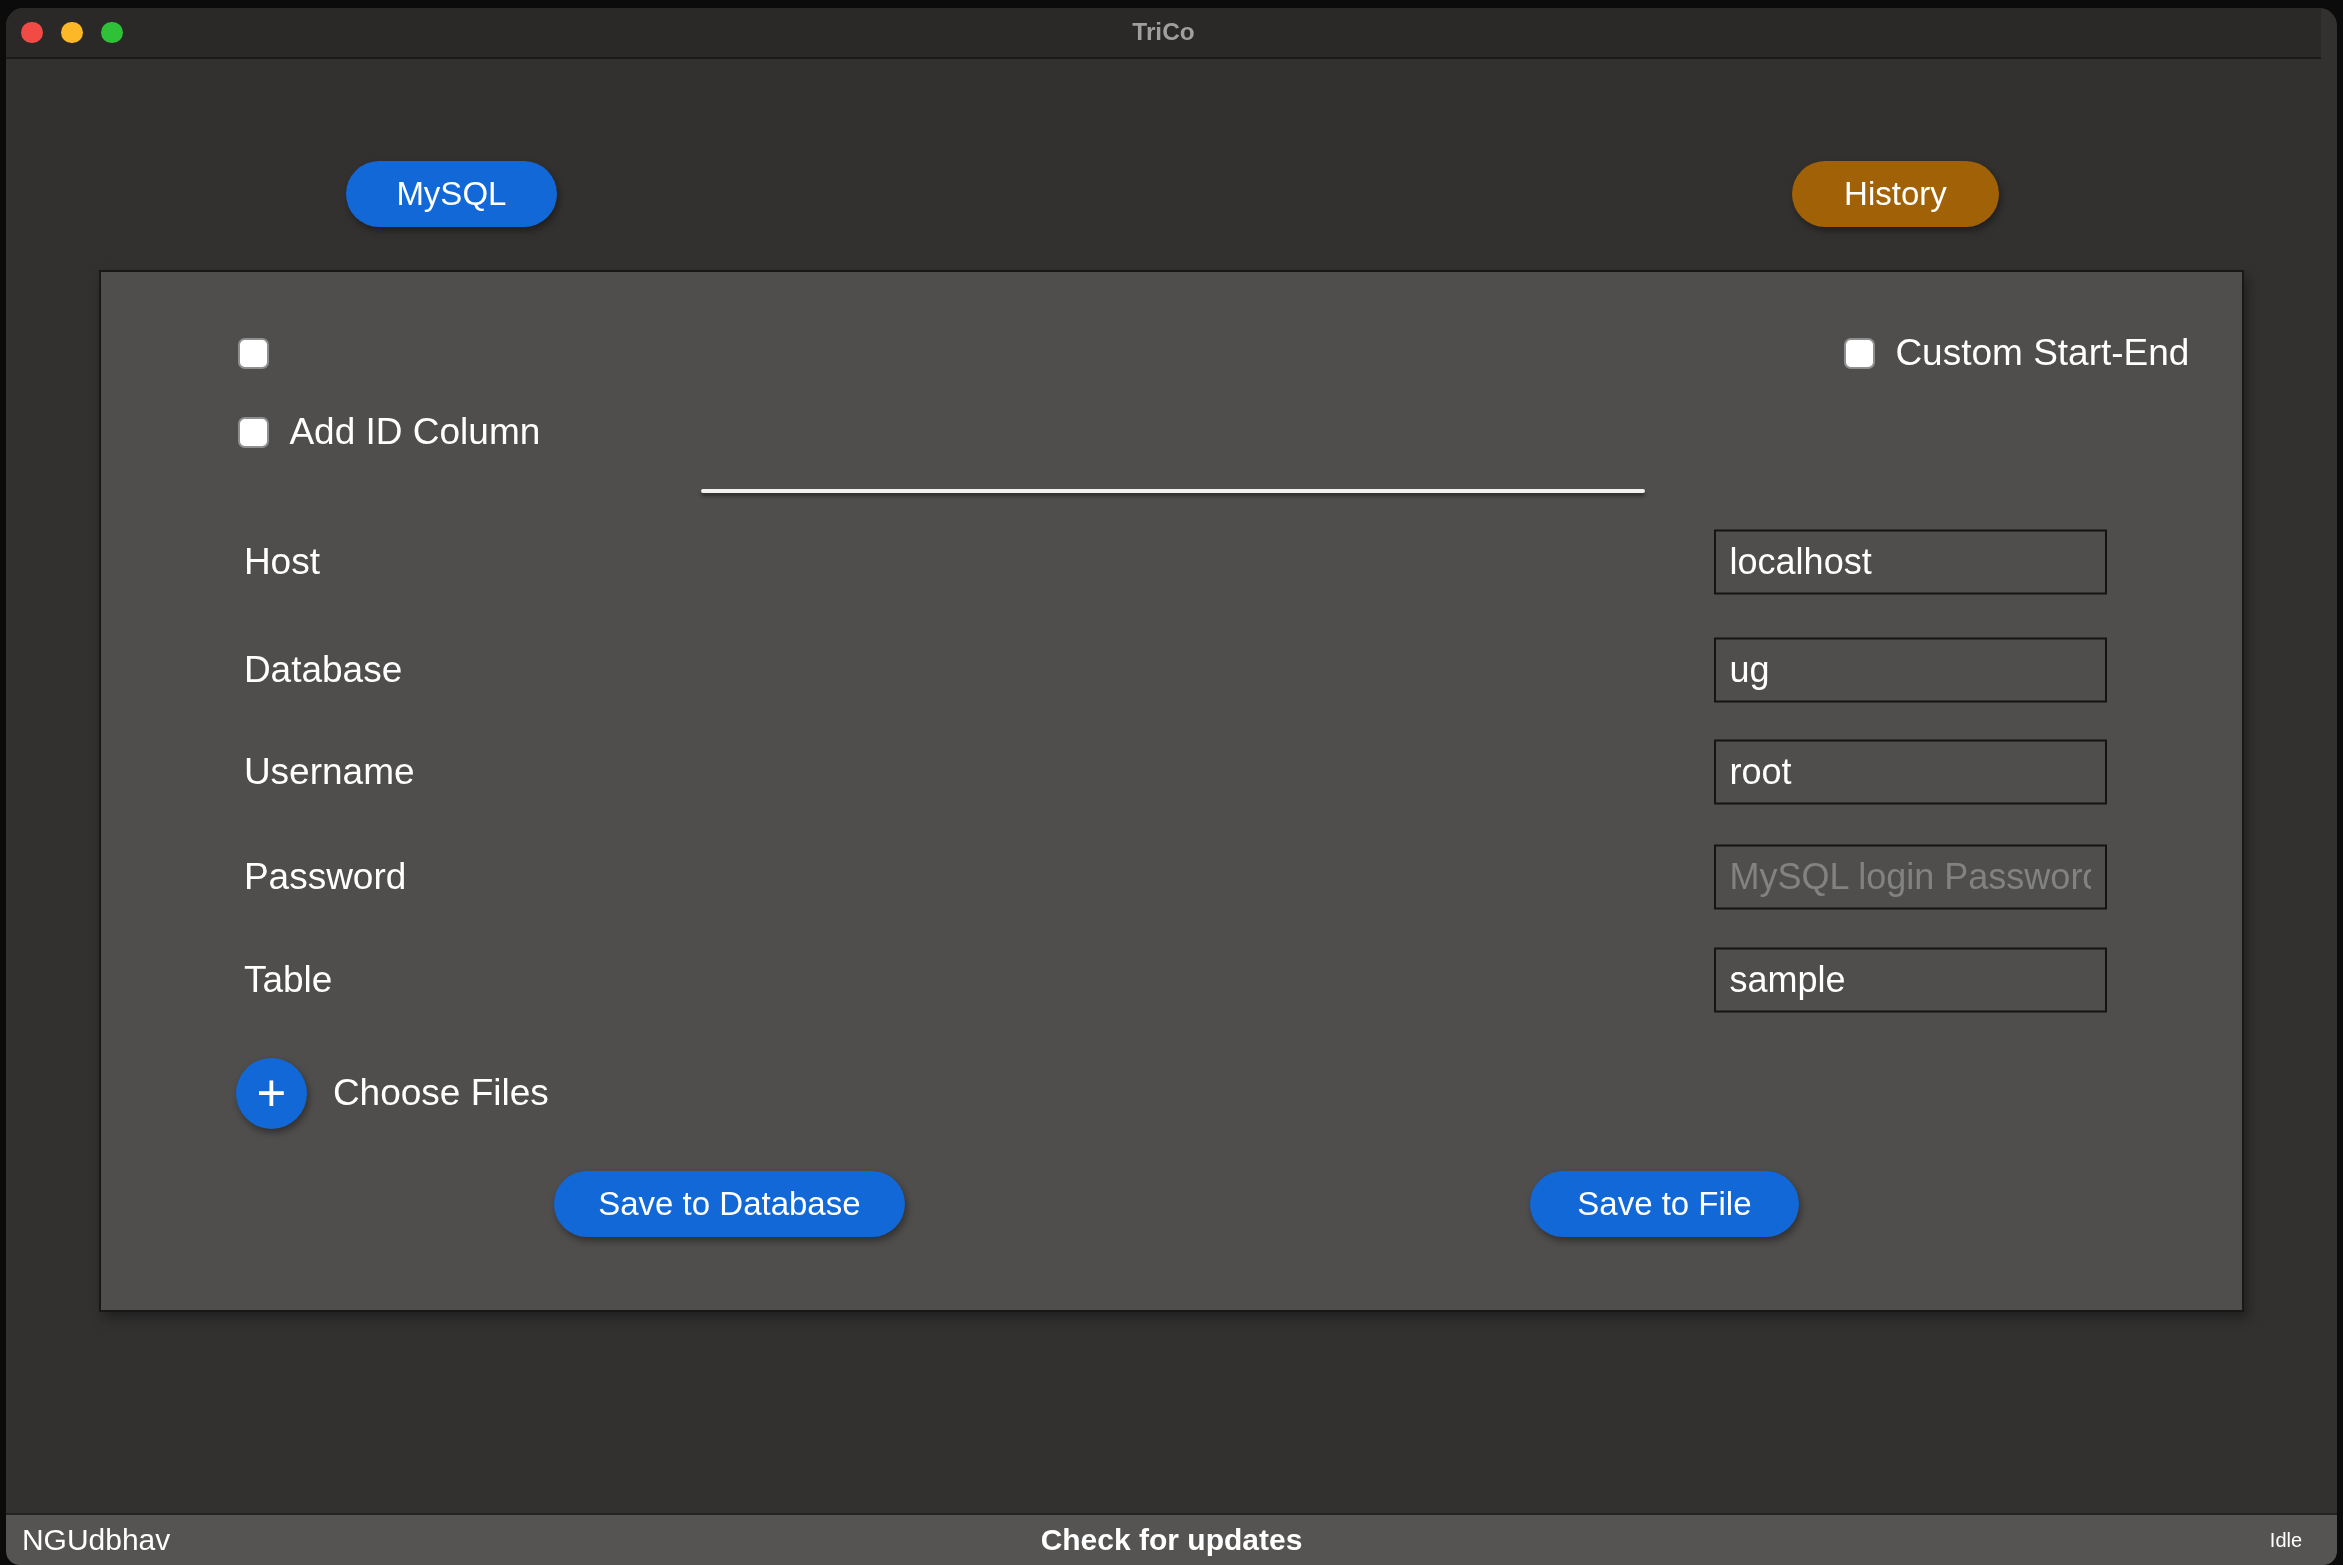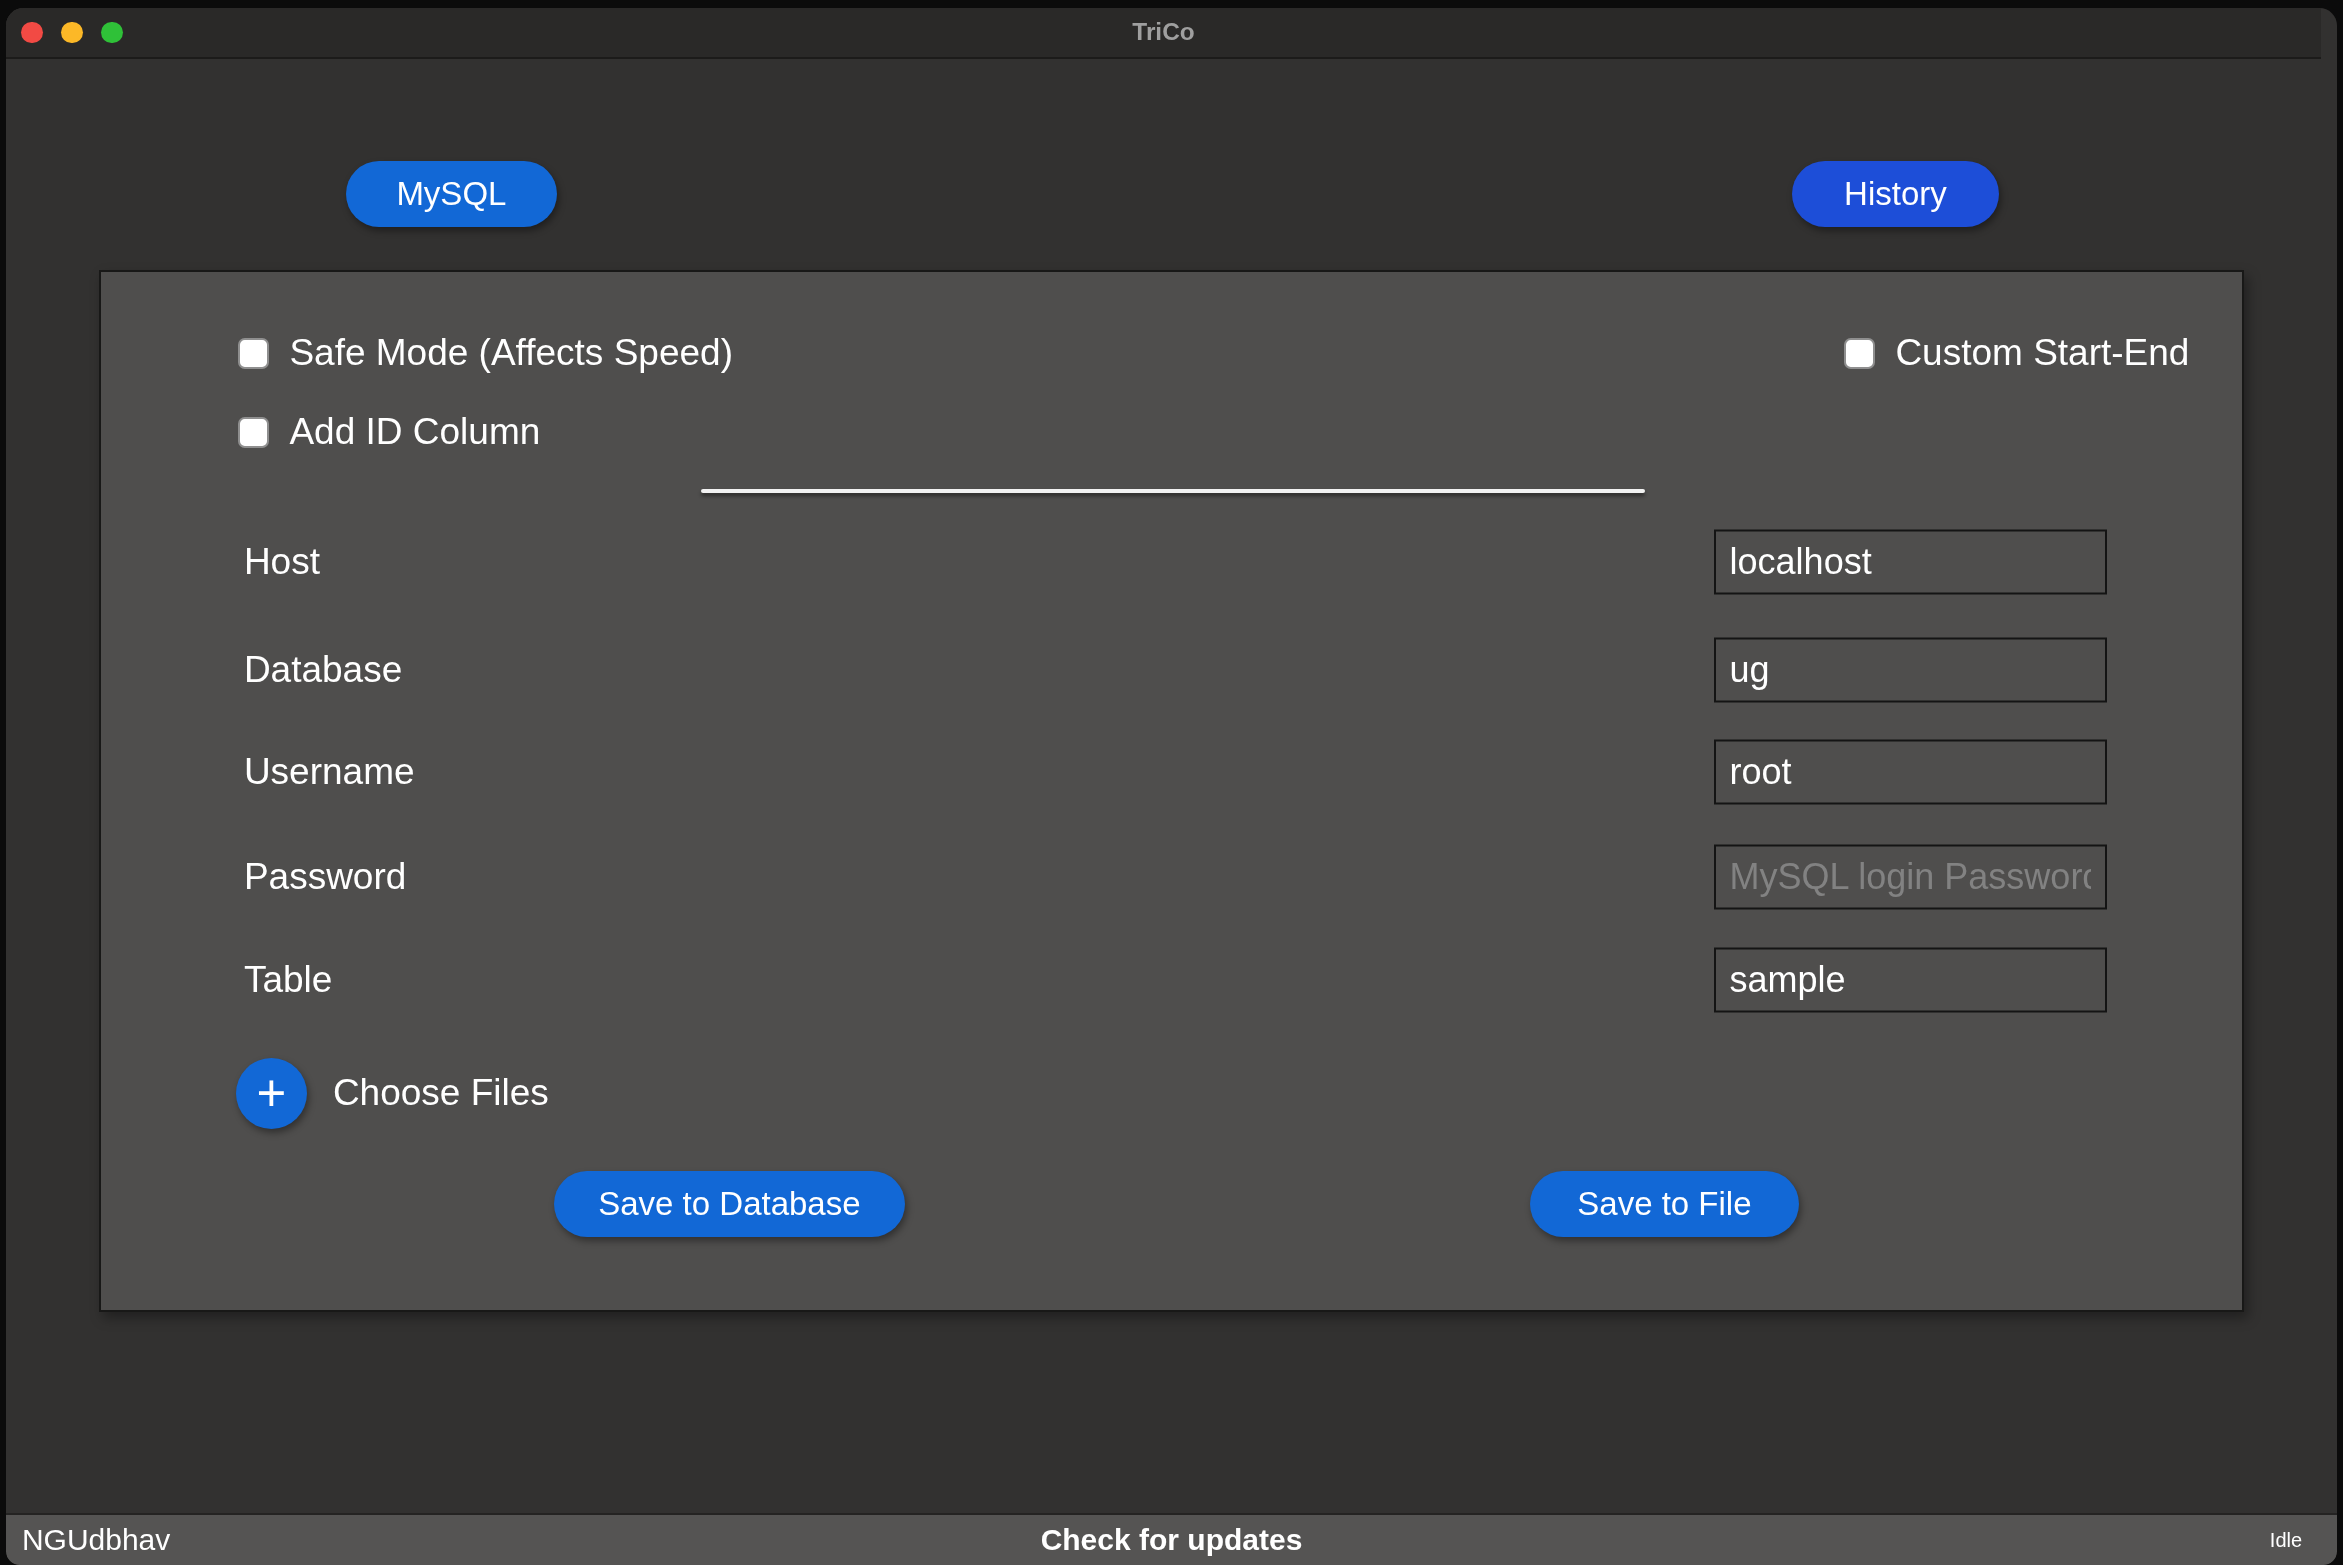--- a/index.html
+++ b/index.html
@@ -153,27 +153,26 @@
   <div class="titlebar">
     <div class="traffic-lights">
       <div class="light red"></div>
       <div class="light yellow"></div>
       <div class="light green"></div>
     </div>
     <div class="window-title">TriCo</div>
   </div>
 
   <button class="pill nav-mysql accent" style="background: rgb(18, 104, 214);">MySQL</button>
-  <button class="pill nav-history accent" style="background: #1d4ed8;">History</button>
+  <button class="pill nav-history accent" style="background: #a16207;">History</button>
 
   <div class="panel">
 
     <div class="check-row row-safe-mode">
       <div class="box"></div>
-      <div class="cb-label">Safe Mode (Affects Speed)</div>
     </div>
 
     <div class="check-row row-add-id">
       <div class="box"></div>
       <div class="cb-label">Add ID Column</div>
     </div>
 
     <div class="check-row row-custom-se">
       <div class="box"></div>
       <div class="cb-label">Custom Start-End</div>

